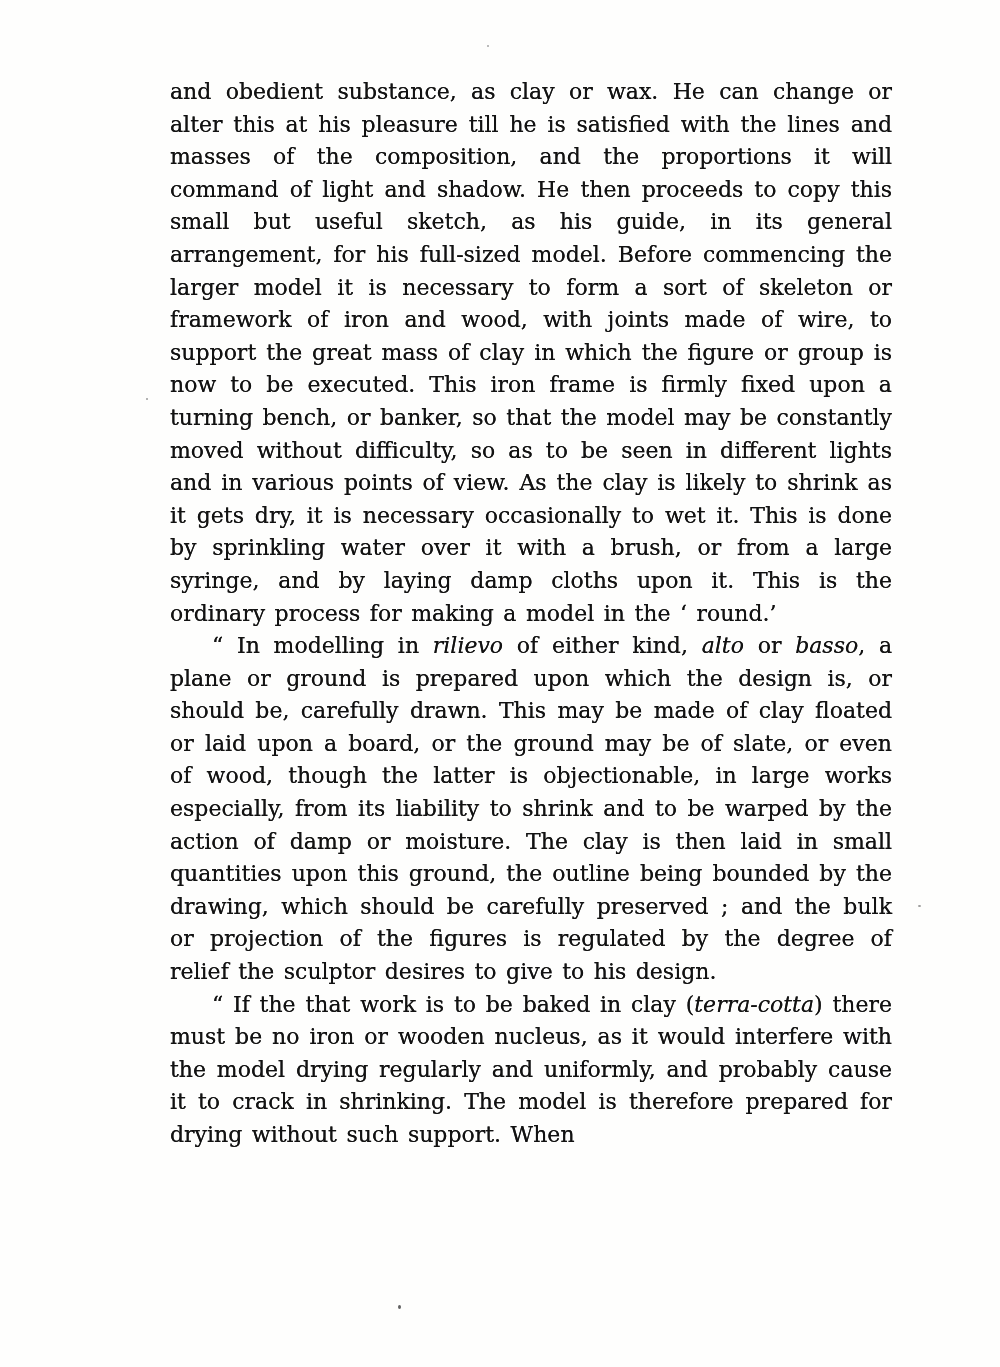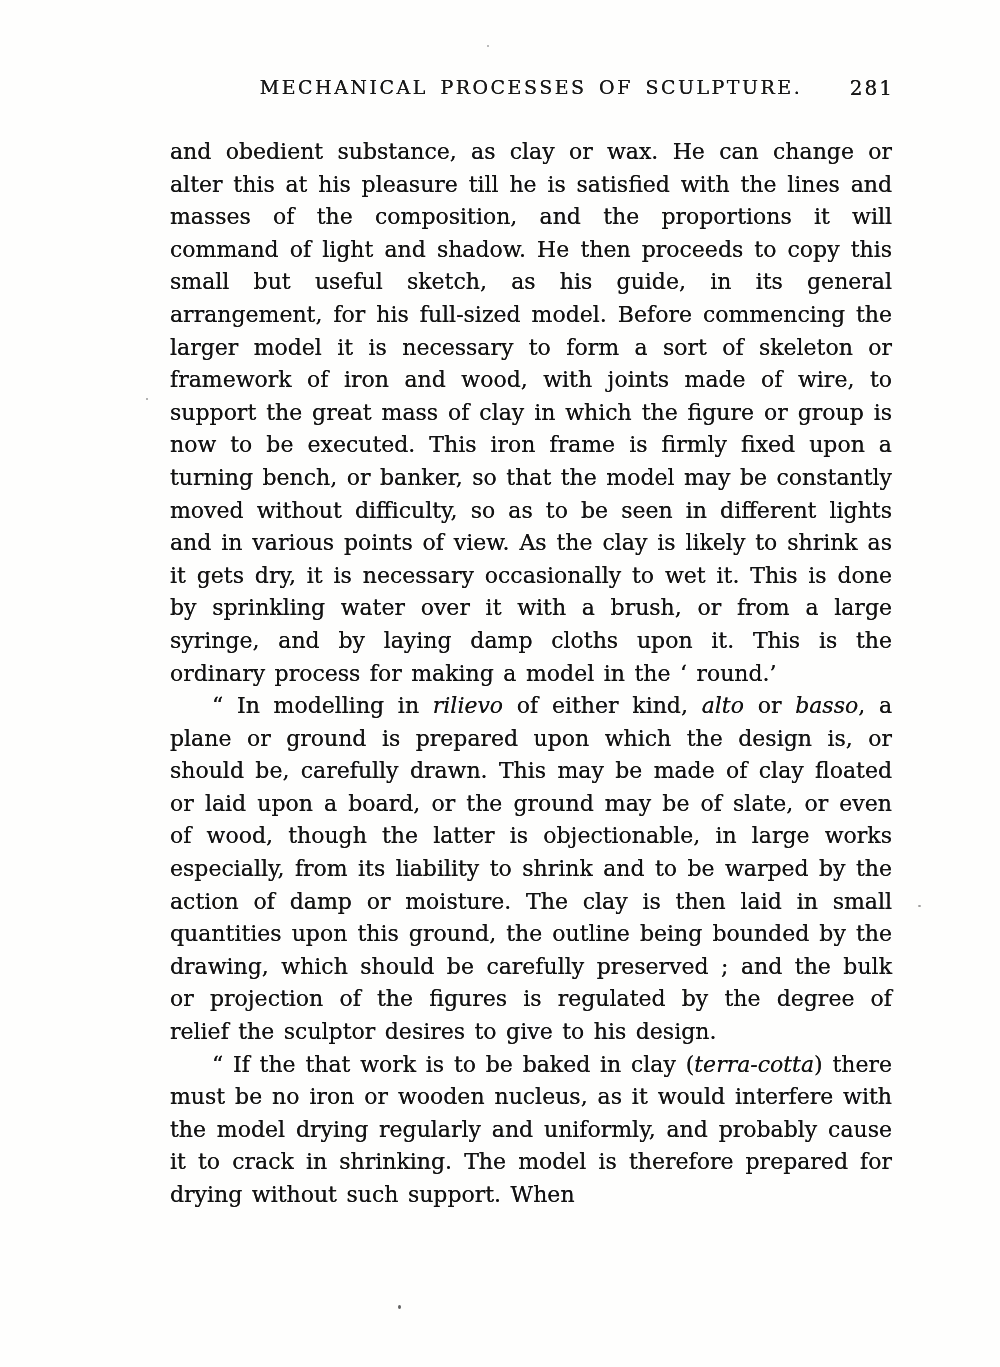--- a/index.html
+++ b/index.html
@@ -74,24 +74,20 @@
   .speck-3 { left: 918px; top: 905px; width: 3px; height: 2px; opacity: .5; }
   .speck-4 { left: 487px; top: 45px; width: 2px; height: 2px; opacity: .45; }
 </style>
 </head>
 <body>
 
 <div class="page">
 
   <div class="text-block">
 
-    <div class="running-head">
-      <span class="running-title">MECHANICAL PROCESSES OF SCULPTURE.</span>
-      <span class="page-number">281</span>
-    </div>
 
     <div class="body-text">
 
       <p><span>and obedient substance, as clay or wax.  He can change or alter this at his pleasure till he is satisfied with the lines and masses of the composition, and the proportions it will command of light and shadow.  He then proceeds to copy this small but useful sketch, as his guide, in its general arrangement, for his full-sized model.  Before commencing the larger model it is necessary to form a sort of skeleton or framework of iron and wood, with joints made of wire, to support the great mass of clay in which the figure or group is now to be executed.  This iron frame is firmly fixed upon a turning bench, or banker, so that the model may be constantly moved without difficulty, so as to be seen in different lights and in various points of view.  As the clay is likely to shrink as it gets dry, it is necessary occasionally to wet it.  This is done by sprinkling water over it with a brush, or from a large syringe, and by laying damp cloths upon it.  This is the ordinary process for making a model in the ‘ round.’</span></p>
 
       <p class="indent"><span>“ In modelling in </span><i>rilievo</i><span> of either kind, </span><i>alto</i><span> or </span><i>basso</i><span>, a plane or ground is prepared upon which the design is, or should be, carefully drawn.  This may be made of clay floated or laid upon a board, or the ground may be of slate, or even of wood, though the latter is objectionable, in large works especially, from its liability to shrink and to be warped by the action of damp or moisture.  The clay is then laid in small quantities upon this ground, the outline being bounded by the drawing, which should be carefully preserved ; and the bulk or projection of the figures is regulated by the degree of relief the sculptor desires to give to his design.</span></p>
 
       <p class="indent"><span>“ If the that work is to be baked in clay (</span><i>terra-cotta</i><span>) there must be no iron or wooden nucleus, as it would interfere with the model drying regularly and uniformly, and probably cause it to crack in shrinking.  The model is therefore prepared for drying without such support.   When</span></p>
 
     </div>

